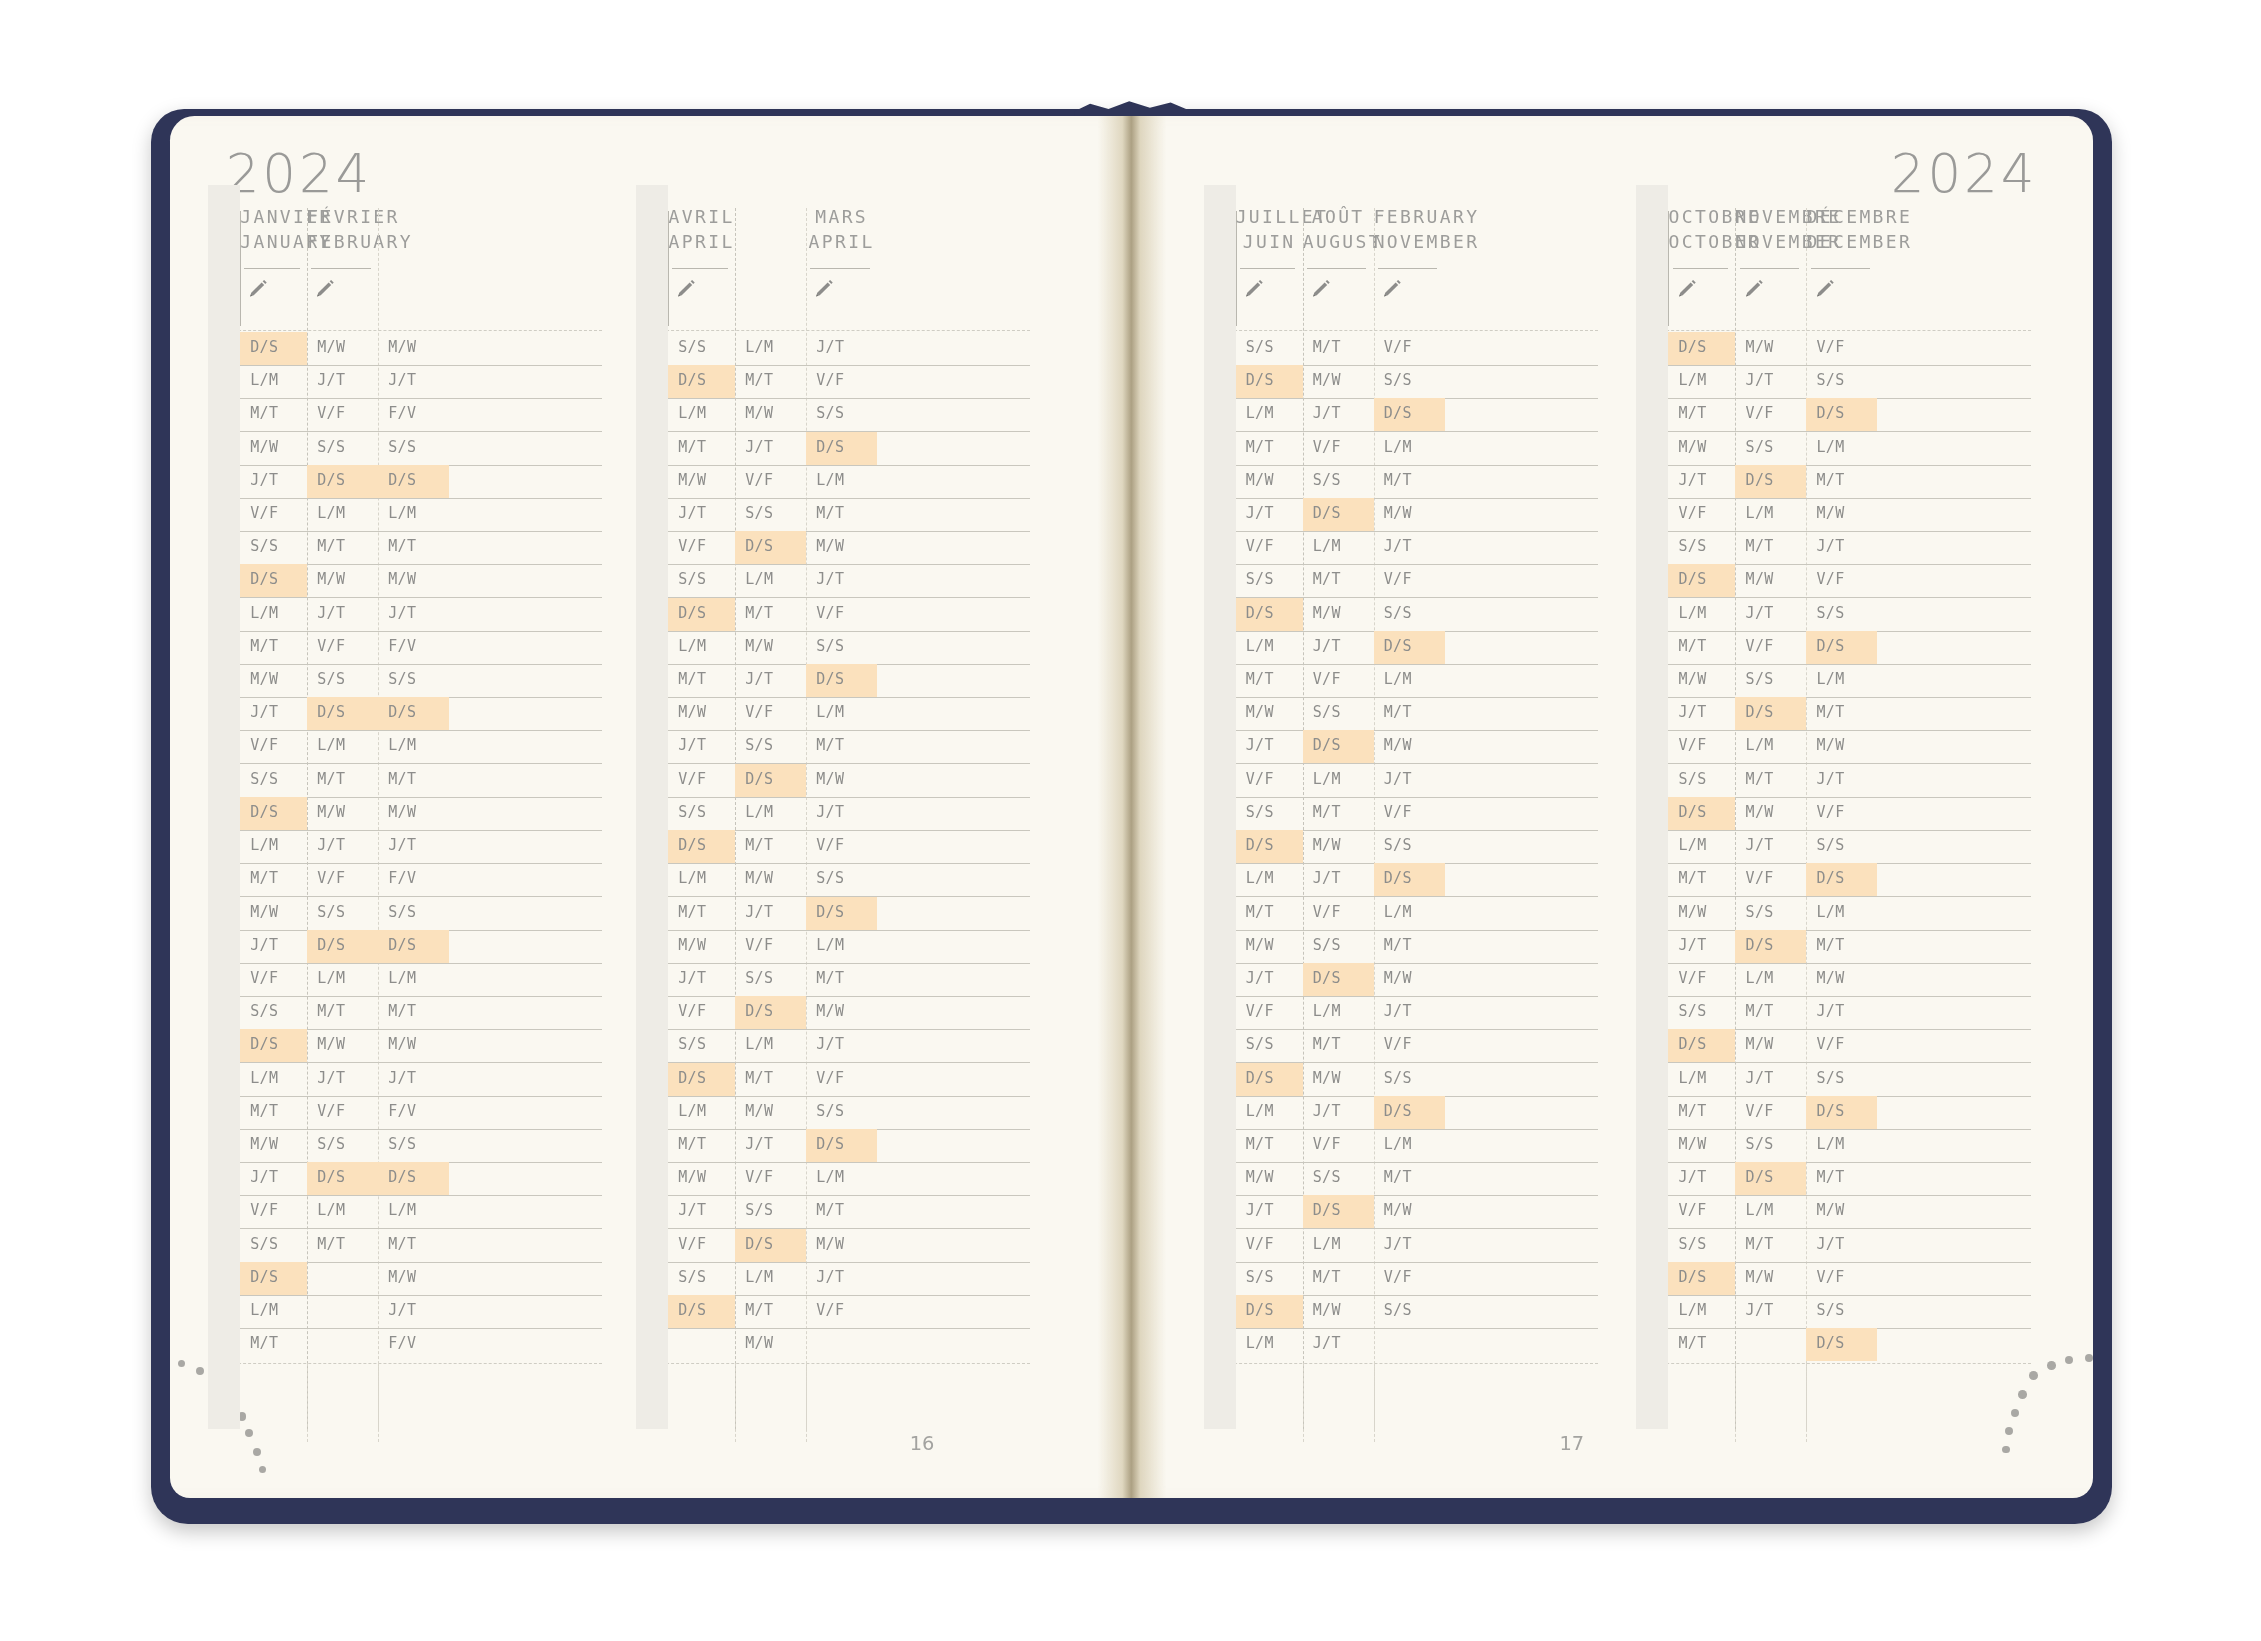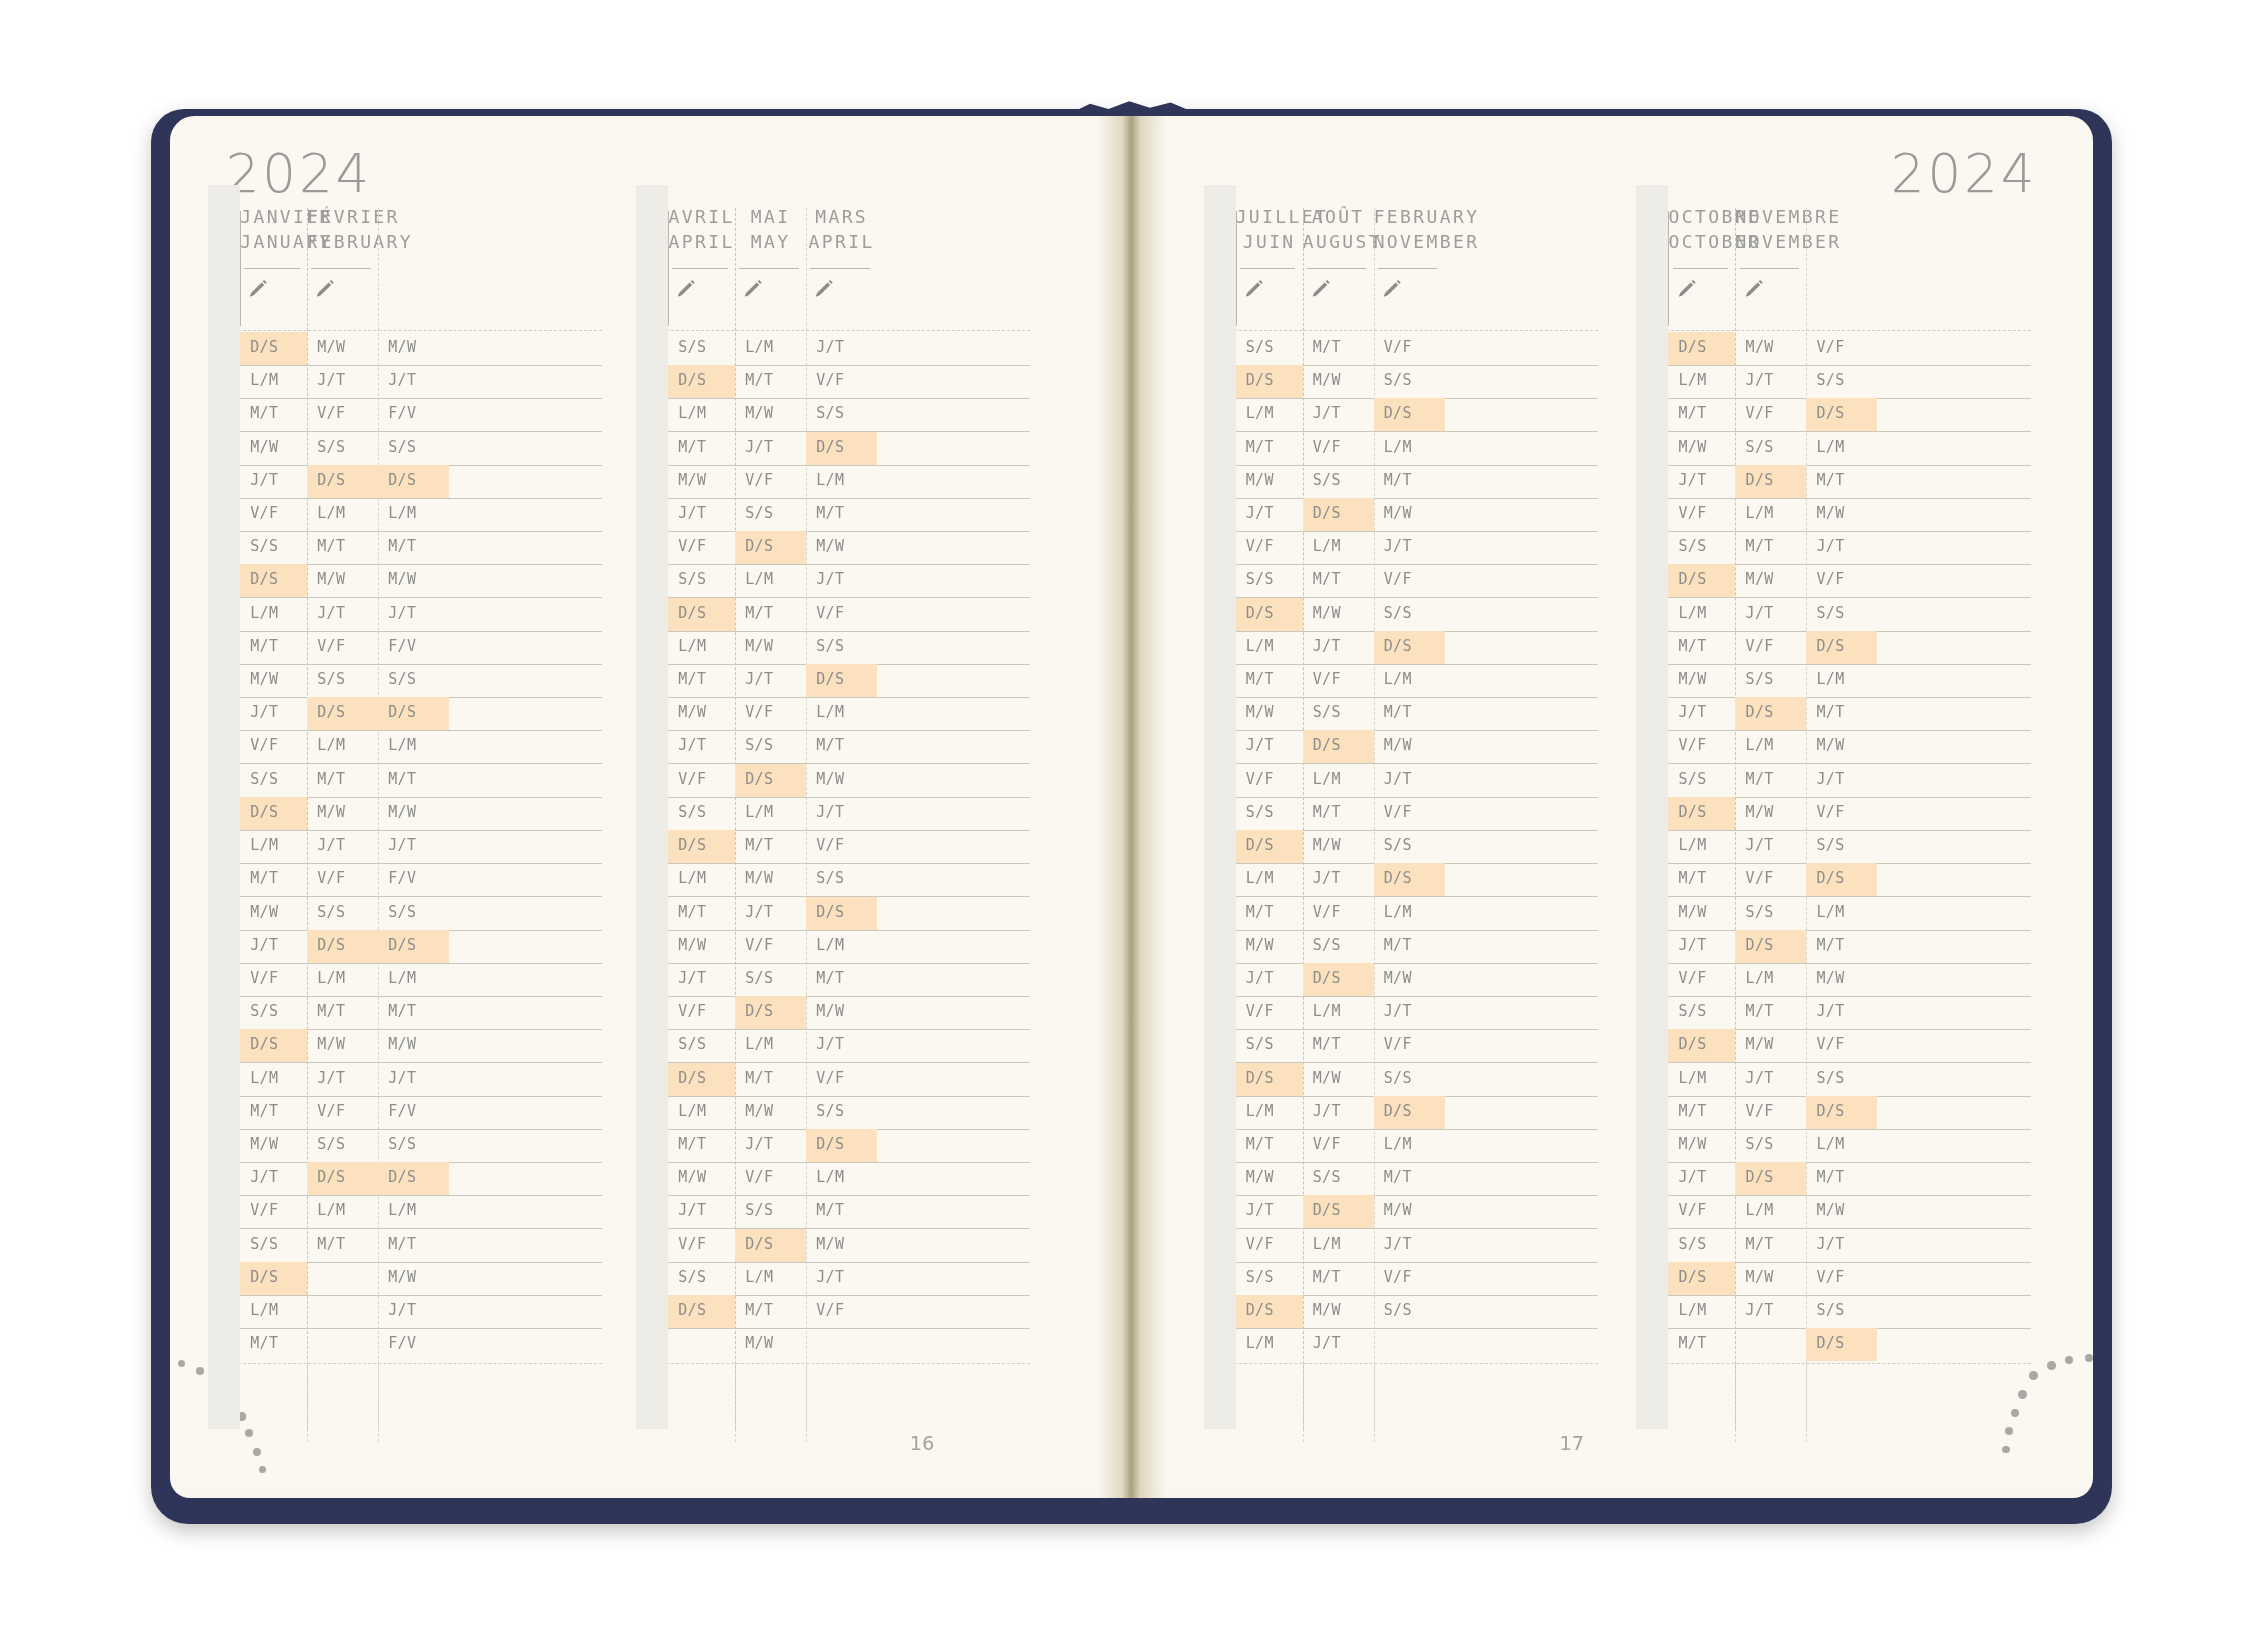--- a/index.html
+++ b/index.html
@@ -530,32 +530,20 @@
                 <div class="mname">AVRIL</div>
                 <div class="mname">APRIL</div>
                 <div class="mrule"></div>
                 <div class="pencil"><svg viewBox="0 0 24 24" width="21.6" height="21.6">
                     <path d="M3.5 20.5l1.2-4.0 11.6-11.6 2.8 2.8L7.5 19.3z" fill="#8d8d8b"></path>
                     <path d="M17.4 3.7l1.6-1.6 2.9 2.9-1.6 1.6z" fill="#8d8d8b"></path>
                     <path d="M3.5 20.5l2.3-.8-1.5-1.5z" fill="#6f6f6d"></path>
                   </svg></div>
               </div>
             </div>
-            <div class="mcol" style="left: calc(17% + 32px); width: 18%;">
-              <div class="mhead">
-                <div class="mname">MAI</div>
-                <div class="mname">MAY</div>
-                <div class="mrule"></div>
-                <div class="pencil"><svg viewBox="0 0 24 24" width="21.6" height="21.6">
-                    <path d="M3.5 20.5l1.2-4.0 11.6-11.6 2.8 2.8L7.5 19.3z" fill="#8d8d8b"></path>
-                    <path d="M17.4 3.7l1.6-1.6 2.9 2.9-1.6 1.6z" fill="#8d8d8b"></path>
-                    <path d="M3.5 20.5l2.3-.8-1.5-1.5z" fill="#6f6f6d"></path>
-                  </svg></div>
-              </div>
-            </div>
             <div class="vdash" style="left: calc(17% + 32px);"></div>
             <div class="mcol" style="left: calc(35% + 32px); width: 18%;">
               <div class="mhead">
                 <div class="mname">MARS</div>
                 <div class="mname">APRIL</div>
                 <div class="mrule"></div>
                 <div class="pencil"><svg viewBox="0 0 24 24" width="21.6" height="21.6">
                     <path d="M3.5 20.5l1.2-4.0 11.6-11.6 2.8 2.8L7.5 19.3z" fill="#8d8d8b"></path>
                     <path d="M17.4 3.7l1.6-1.6 2.9 2.9-1.6 1.6z" fill="#8d8d8b"></path>
                     <path d="M3.5 20.5l2.3-.8-1.5-1.5z" fill="#6f6f6d"></path>
@@ -1460,20 +1448,32 @@
                 <div class="mname">NOVEMBER</div>
                 <div class="mrule"></div>
                 <div class="pencil"><svg viewBox="0 0 24 24" width="21.6" height="21.6">
                     <path d="M3.5 20.5l1.2-4.0 11.6-11.6 2.8 2.8L7.5 19.3z" fill="#8d8d8b"></path>
                     <path d="M17.4 3.7l1.6-1.6 2.9 2.9-1.6 1.6z" fill="#8d8d8b"></path>
                     <path d="M3.5 20.5l2.3-.8-1.5-1.5z" fill="#6f6f6d"></path>
                   </svg></div>
               </div>
             </div>
             <div class="vdash" style="left: calc(17% + 32px);"></div>
+            <div class="mcol" style="left: calc(35% + 32px); width: 18%;">
+              <div class="mhead">
+                <div class="mname">DÉCEMBRE</div>
+                <div class="mname">DECEMBER</div>
+                <div class="mrule"></div>
+                <div class="pencil"><svg viewBox="0 0 24 24" width="21.6" height="21.6">
+                    <path d="M3.5 20.5l1.2-4.0 11.6-11.6 2.8 2.8L7.5 19.3z" fill="#8d8d8b"></path>
+                    <path d="M17.4 3.7l1.6-1.6 2.9 2.9-1.6 1.6z" fill="#8d8d8b"></path>
+                    <path d="M3.5 20.5l2.3-.8-1.5-1.5z" fill="#6f6f6d"></path>
+                  </svg></div>
+              </div>
+            </div>
             <div class="vdash faint" style="left: calc(35% + 32px);"></div>
             <div class="hdash" style="top: 145px;"></div>
             <div class="rows" style="top: 147px; height: 1029px;">
               <div class="row" style="position: absolute; left: 0px; right: 0px; top: 0px; height: 33px;">
                 <div class="num" style="top: 8px; padding-right: 5px;">1</div>
                 <div class="cell hl" style="left: calc(0% + 32px); width: 17%;">
                   <span class="v" style="top:8px">D/S</span>
                 </div>
                 <div class="cell" style="left: calc(17% + 32px); width: 18%;">
                   <span class="v" style="top:8px">M/W</span>

